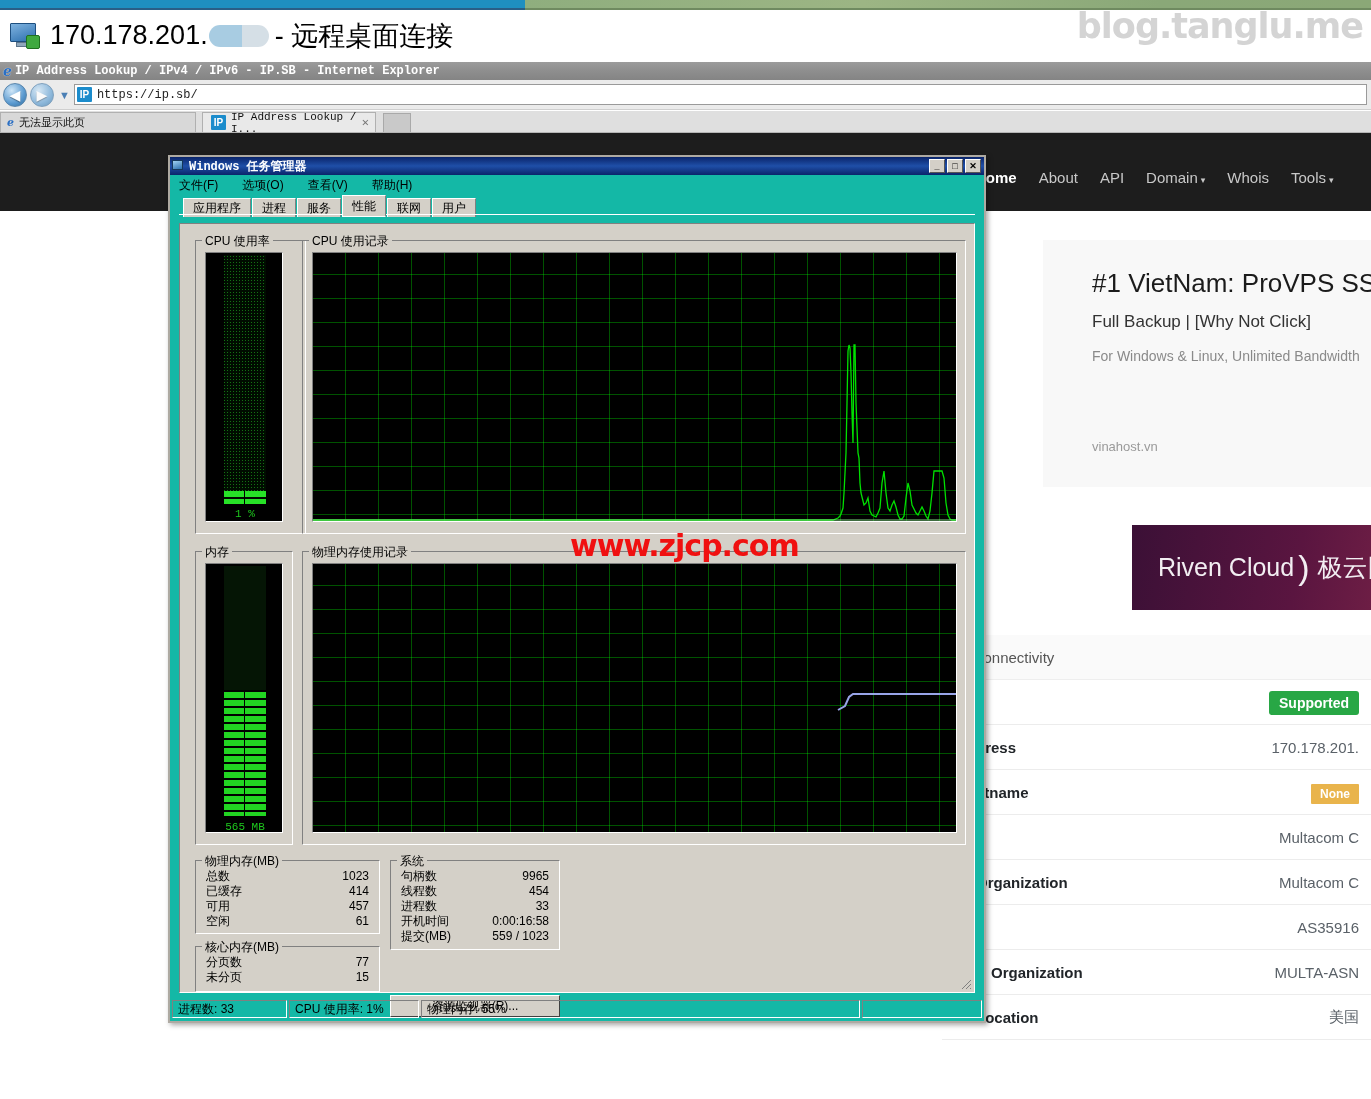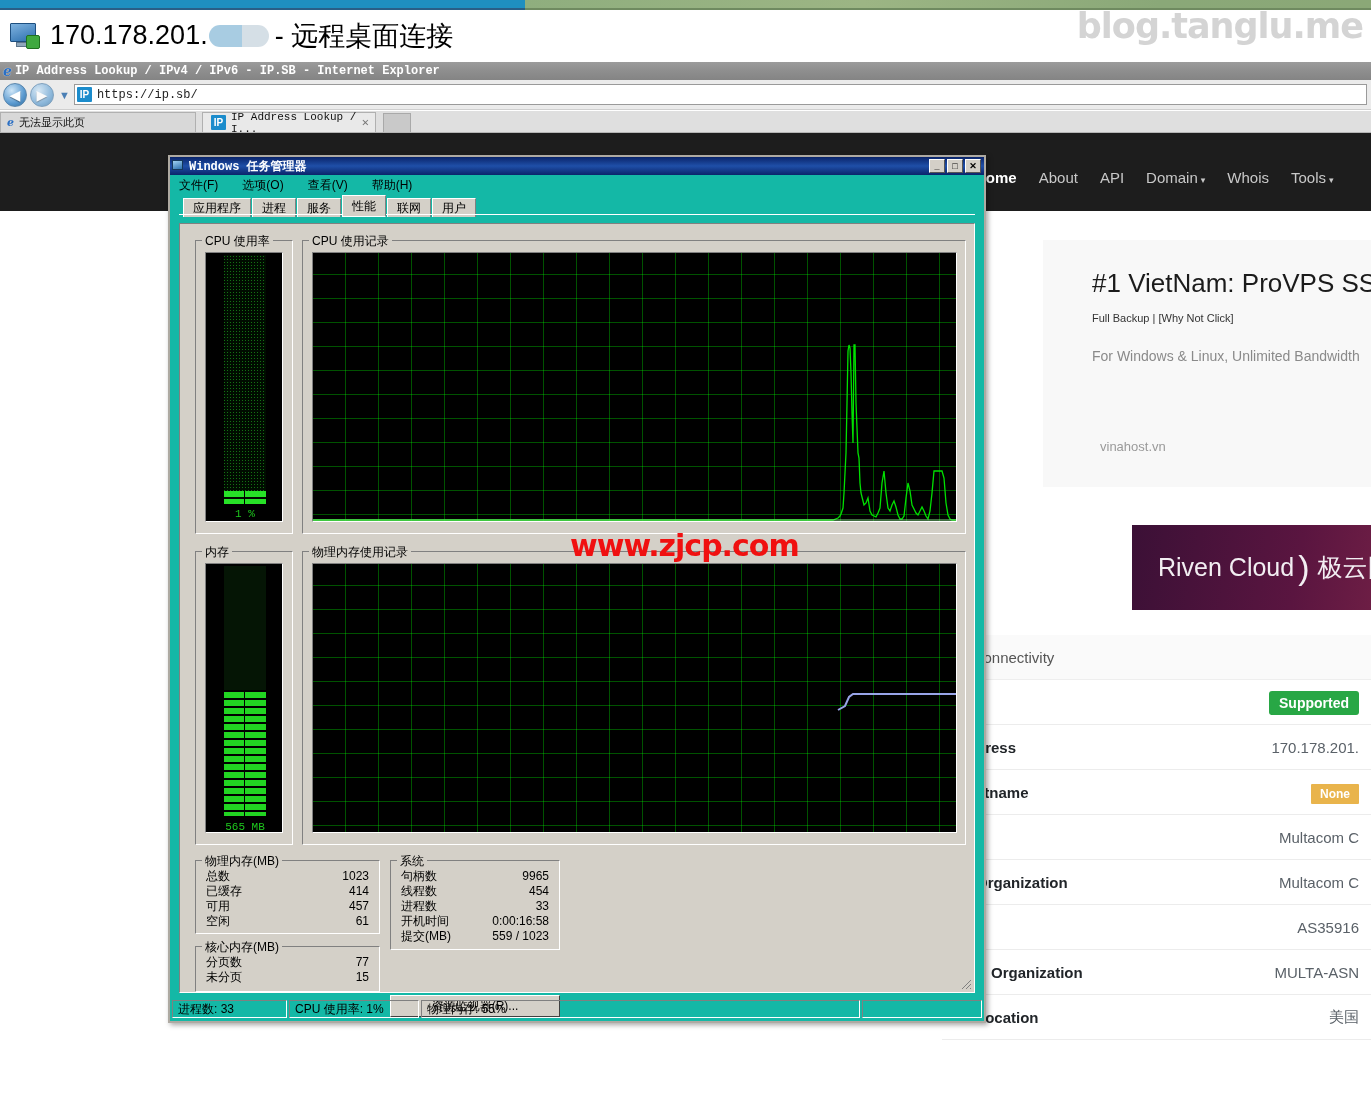--- a/index.html
+++ b/index.html
@@ -86,23 +86,23 @@
     color:#c8c8c8; font-size:15px;
   }
   #page-nav .item { white-space:nowrap; }
   #page-nav .item.active { color:#ffffff; font-weight:bold; }
   #page-nav .caret { font-size:9px; margin-left:3px; }
   #page-white { position:absolute; left:0; top:211px; width:1371px; height:888px; background:#ffffff; }
 
   
   #ad-card { position:absolute; left:1043px; top:240px; width:328px; height:247px; background:#f8f8f8; }
   #ad-title { position:absolute; left:1092px; top:268px; font-size:26px; color:#1b1b1b; white-space:nowrap; }
-  #ad-sub { position:absolute; left:1092px; top:312px; font-size:11px; color:#333; white-space:nowrap; }
+  #ad-sub { position:absolute; left:1092px; top:312px; font-size:17px; color:#333; white-space:nowrap; }
   #ad-desc { position:absolute; left:1092px; top:348px; font-size:14px; color:#8a8a8a; white-space:nowrap; }
-  #ad-domain { position:absolute; left:1092px; top:439px; font-size:13px; color:#9a9a9a;margin-left:8px; }
+  #ad-domain { position:absolute; left:1092px; top:439px; font-size:13px; color:#9a9a9a; }
 
   
   #riven-banner {
     position:absolute; left:1132px; top:525px; width:300px; height:85px;
     background:linear-gradient(100deg,#3b1036,#5a1540 55%,#7b2448);
     display:flex; align-items:center; color:#f2eef2; font-size:25px; padding-left:26px; white-space:nowrap;
   }
   #riven-banner .paren { font-size:34px; margin:0 8px 0 4px; font-weight:300; }
 
   
@@ -327,21 +327,21 @@
     <div class="tm-tab">
         <span>联网</span>
       </div>
     <div class="tm-tab">
         <span>用户</span>
       </div>
   </div>
 
   <div id="tm-body">
 
-    <div class="gbox" style="left:15px; top:16px; width:98px; height:294px;">
+    <div class="gbox" style="left:15px; top:16px; width:111px; height:294px;">
       <span class="glabel">CPU 使用率</span>
       <div class="sunken" style="position:absolute; left:9px; top:11px; width:78px; height:270px;">
         <svg width="78" height="270" viewBox="0 0 78 270">
           <defs>
             <pattern id="dotsCpu" width="3" height="3" patternUnits="userSpaceOnUse">
               <rect width="3" height="3" fill="#000"></rect>
                 <rect width="1" height="1" fill="#0b3a0b"></rect>
             </pattern>
             <pattern id="dotsCpuLit" width="3" height="3" patternUnits="userSpaceOnUse">
               <rect width="3" height="3" fill="#001500"></rect>

